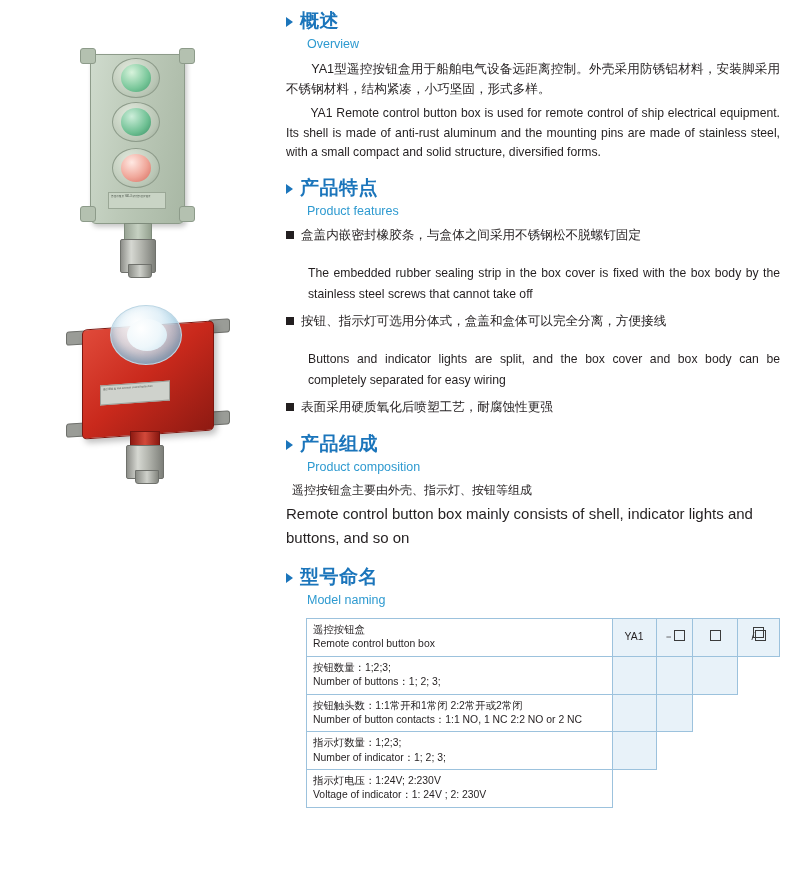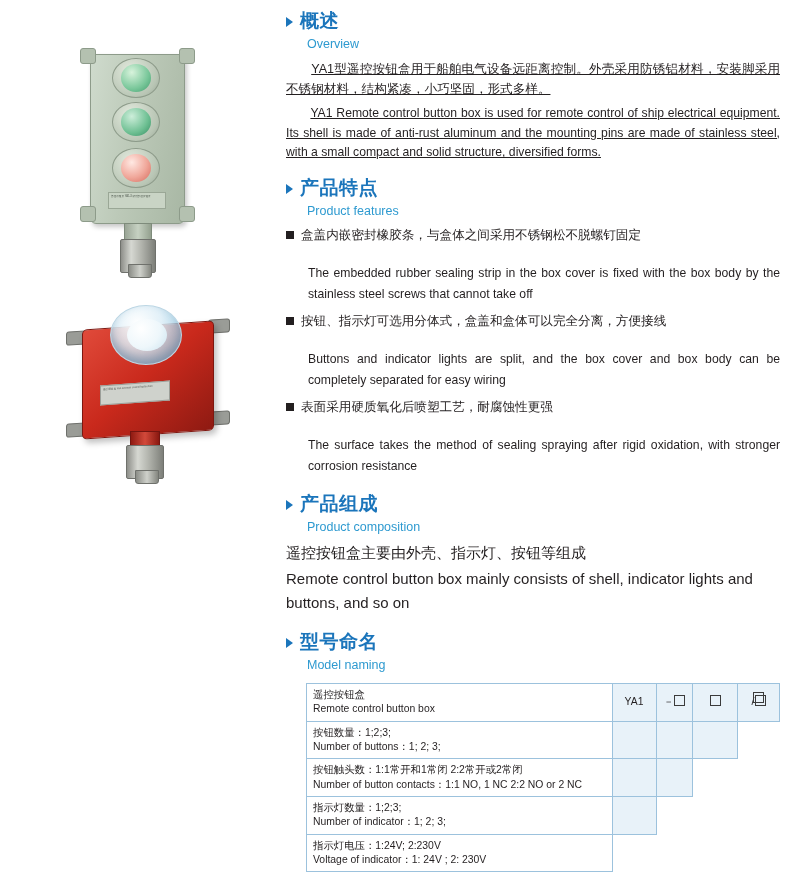--- a/index.html
+++ b/index.html
@@ -262,21 +262,21 @@
     text-align: justify;
     color: #231f20;
   }
   p.body-en {
     font-size: 12.2px;
     line-height: 1.62;
     margin: 4px 0 0 0;
     text-align: justify;
     color: #231f20;
   }
-  .indent { text-indent: 2em; text-decoration: underline; }
+  .indent { text-indent: 2em; }
   .feature {
     margin-top: 7px;
   }
   .feat-cn {
     display: flex;
     align-items: flex-start;
     font-size: 12.6px;
     line-height: 1.5;
   }
   .bullet-sq {
@@ -285,23 +285,23 @@
     margin: 5px 7px 0 0;
     flex: 0 0 auto;
   }
   .feat-en {
     font-size: 12.2px;
     line-height: 1.72;
     margin: 18px 0 0 22px;
     text-align: justify;
   }
   .comp-line-cn {
-    font-size: 15px;
+    font-size: 12px;
     line-height: 1.6;
-    margin: 6px 0 0 0;
+    margin: 6px 0 0 6px;
   }
   .comp-line-en {
     font-size: 15px;
     line-height: 1.6;
     margin: 2px 0 0 0;
   }
   
   .model-wrap {
     margin: 10px 0 0 20px;
     position: relative;
@@ -417,21 +417,20 @@
         <span>按钮、指示灯可选用分体式，盒盖和盒体可以完全分离，方便接线</span>
       </div>
       <div class="feat-en">Buttons and indicator lights are split, and the box cover and box body can be completely separated for easy wiring</div>
     </div>
 
     <div class="feature">
       <div class="feat-cn">
         <span class="bullet-sq"></span>
         <span>表面采用硬质氧化后喷塑工艺，耐腐蚀性更强</span>
       </div>
-      <div class="feat-en">The surface takes the method of sealing spraying after rigid oxidation, with stronger corrosion resistance</div>
     </div>
 
     <div class="sec-head" style="margin-top:16px">
       <div class="tri"></div>
       <div class="sec-title-cn">产品组成</div>
     </div>
     <div class="sec-title-en">Product composition</div>
     <div class="comp-line-cn">遥控按钮盒主要由外壳、指示灯、按钮等组成</div>
     <div class="comp-line-en">Remote control button box mainly consists of shell, indicator lights and buttons, and so on</div>
 

